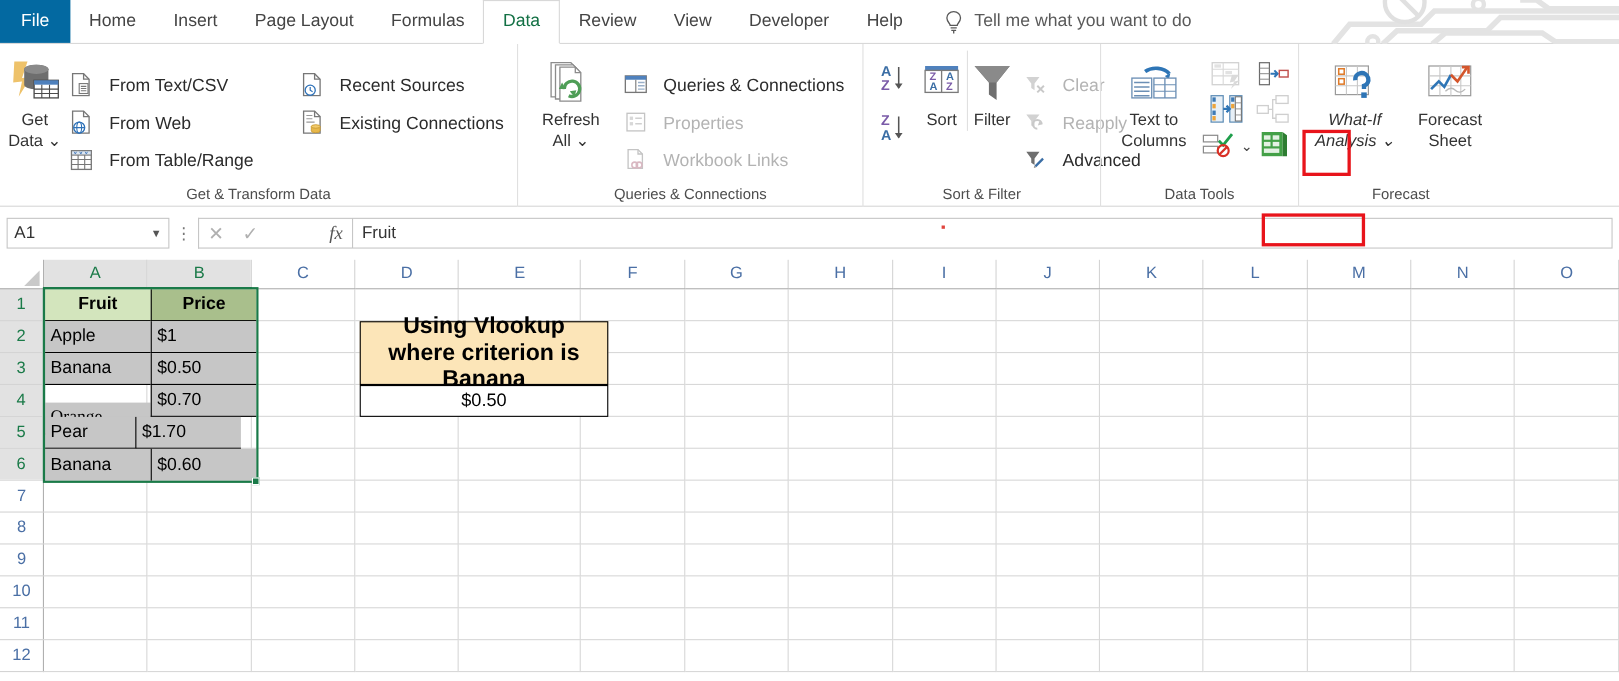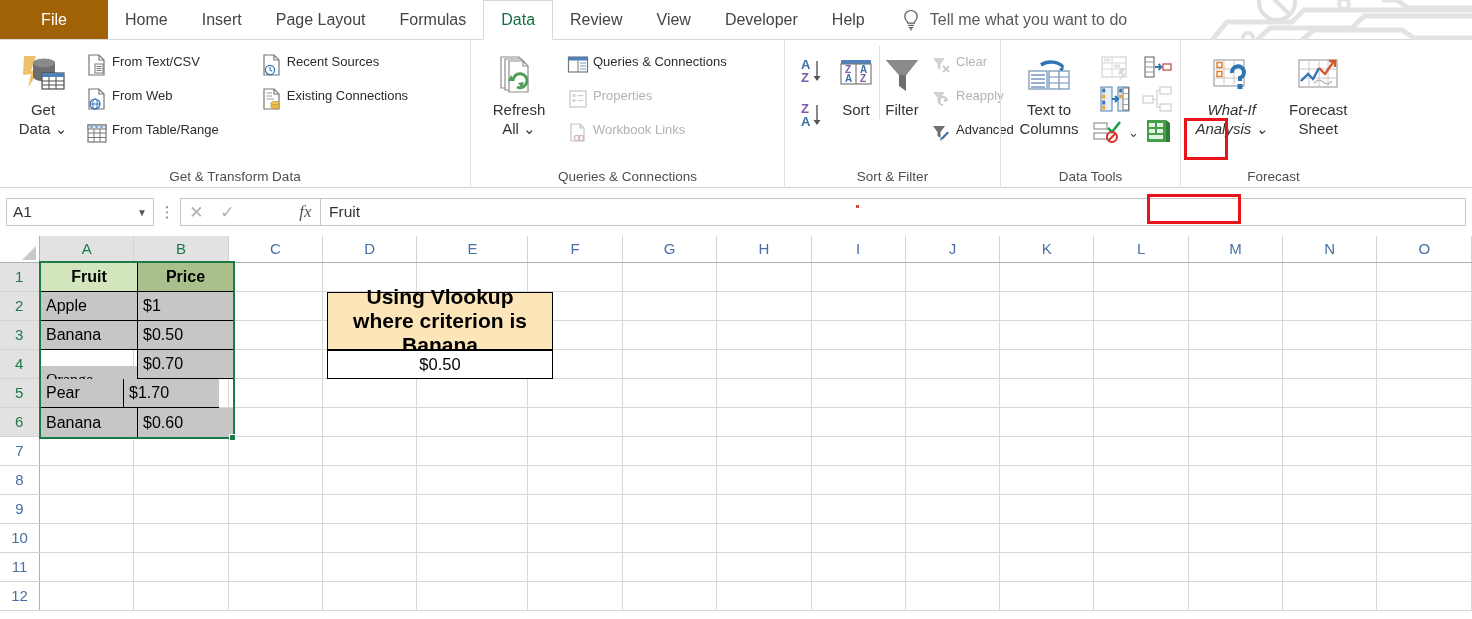--- a/index.html
+++ b/index.html
@@ -15,22 +15,22 @@
   
   .tabstrip {
     position: relative;
     height: 40px;
     background: #ffffff;
     display: flex;
     align-items: stretch;
     border-bottom: 1px solid #d8d8d8;
   }
   .tab-file {
-    width: 108px;
-    background: #a16207;
+    width: 64px;
+    background: #0369a1;
     color: #ffffff;
     font-size: 16px;
     display: flex; align-items: center; justify-content: center;
     cursor: default;
   }
   .tab {
     padding: 0 17px;
     font-size: 16px;
     color: #444444;
     display: flex; align-items: center;
@@ -95,23 +95,23 @@
     display: flex; flex-direction: column; align-items: center;
     padding-top: 6px;
     font-size: 15px; color: #333;
     line-height: 19px; text-align: center;
     cursor: default;
   }
   .bigbtn .ico { height: 48px; display: flex; align-items: center; justify-content: center; }
 
   .smallcol { display: flex; flex-direction: column; padding-top: 8px; }
   .smallbtn {
-    display: flex; align-items: flex-start; gap: 4px;
+    display: flex; align-items: flex-end; gap: 14px;
     height: 34px; padding: 0 6px;
-    font-size: 13px; color: #2b2b2b;
+    font-size: 16px; color: #2b2b2b;
     white-space: nowrap; cursor: default;
   }
   .smallbtn.disabled { color: #b3b3b3; }
   .smallbtn .ico { width: 22px; height: 22px; display:flex; align-items:center; justify-content:center; flex:none; }
 
   .sortcol { display:flex; flex-direction:column; justify-content:center; padding-top:10px; gap:10px; }
 
   
   .hl {
     position: absolute;

